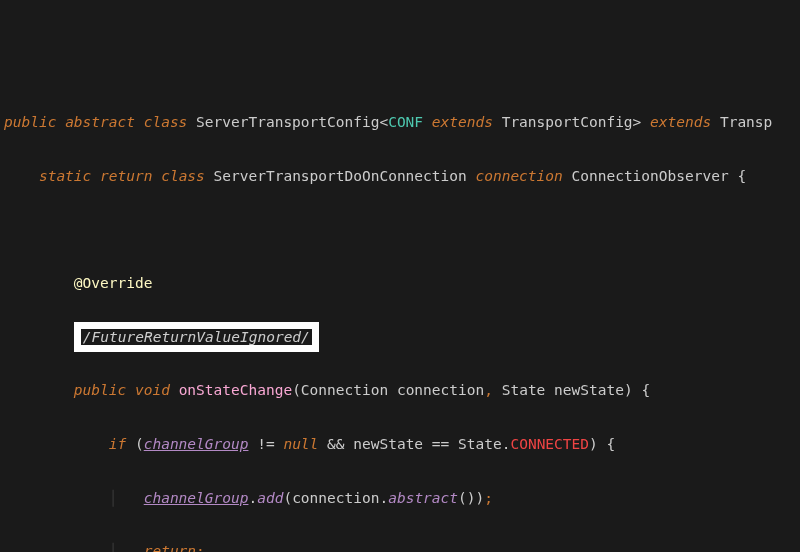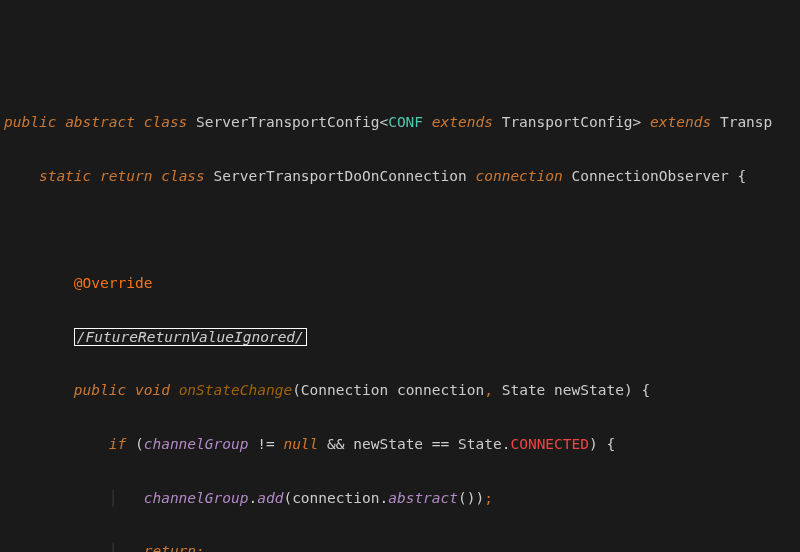--- a/index.html
+++ b/index.html
@@ -12,30 +12,30 @@
     width: 800px;
     height: 552px;
     overflow: hidden;
     padding: 2px 0 0 4px;
     white-space: pre;
   }
   .line { display: block; }
   .kw-orange { color: #cc7832; font-style: italic; }
   .typename { color: #cccccc; }
   .generic-param { color: #4ec9b0; }
-  .method { color: #a16207; font-style: italic; }
+  .method { color: #f9a8d4; }
   .method-call { color: #b389c5; font-style: italic; }
-  .field { color: #b389c5; font-style: italic; }
+  .field { color: #b389c5; font-style: italic; text-decoration: underline; }
   .enum-const { color: #ef4444; }
   .param { color: #cccccc; }
   .paren { color: #cccccc; }
   .punct { color: #cc7832; }
   .op { color: #cccccc; }
-  .annotation { color: #f97316; }
-  .boxed-annot { border: 1px solid #ffffff; padding: 0 2px; color: #cccccc; font-style: italic; }
+  .annotation { color: #fef9c3; }
+  .boxed-annot { border: 7px solid #ffffff; padding: 0 2px; color: #cccccc; font-style: italic; }
   .indent-guide { color: #3a3a3a; }
 </style>
 </head>
 <body>
 
 
 
 <div class="line"><span class="kw-orange">public</span> <span class="kw-orange">abstract</span> <span class="kw-orange">class</span> <span class="typename">ServerTransportConfig</span><span class="paren">&lt;</span><span class="generic-param">CONF</span> <span class="kw-orange">extends</span> <span class="typename">TransportConfig</span><span class="paren">&gt;</span> <span class="kw-orange">extends</span> <span class="typename">Transp</span></div>
 <div class="line">    <span class="kw-orange">static</span> <span class="kw-orange">return</span> <span class="kw-orange">class</span> <span class="typename">ServerTransportDoOnConnection</span> <span class="kw-orange">connection</span> <span class="typename">ConnectionObserver</span> <span class="paren">{</span></div>
 <div class="line"> </div>

